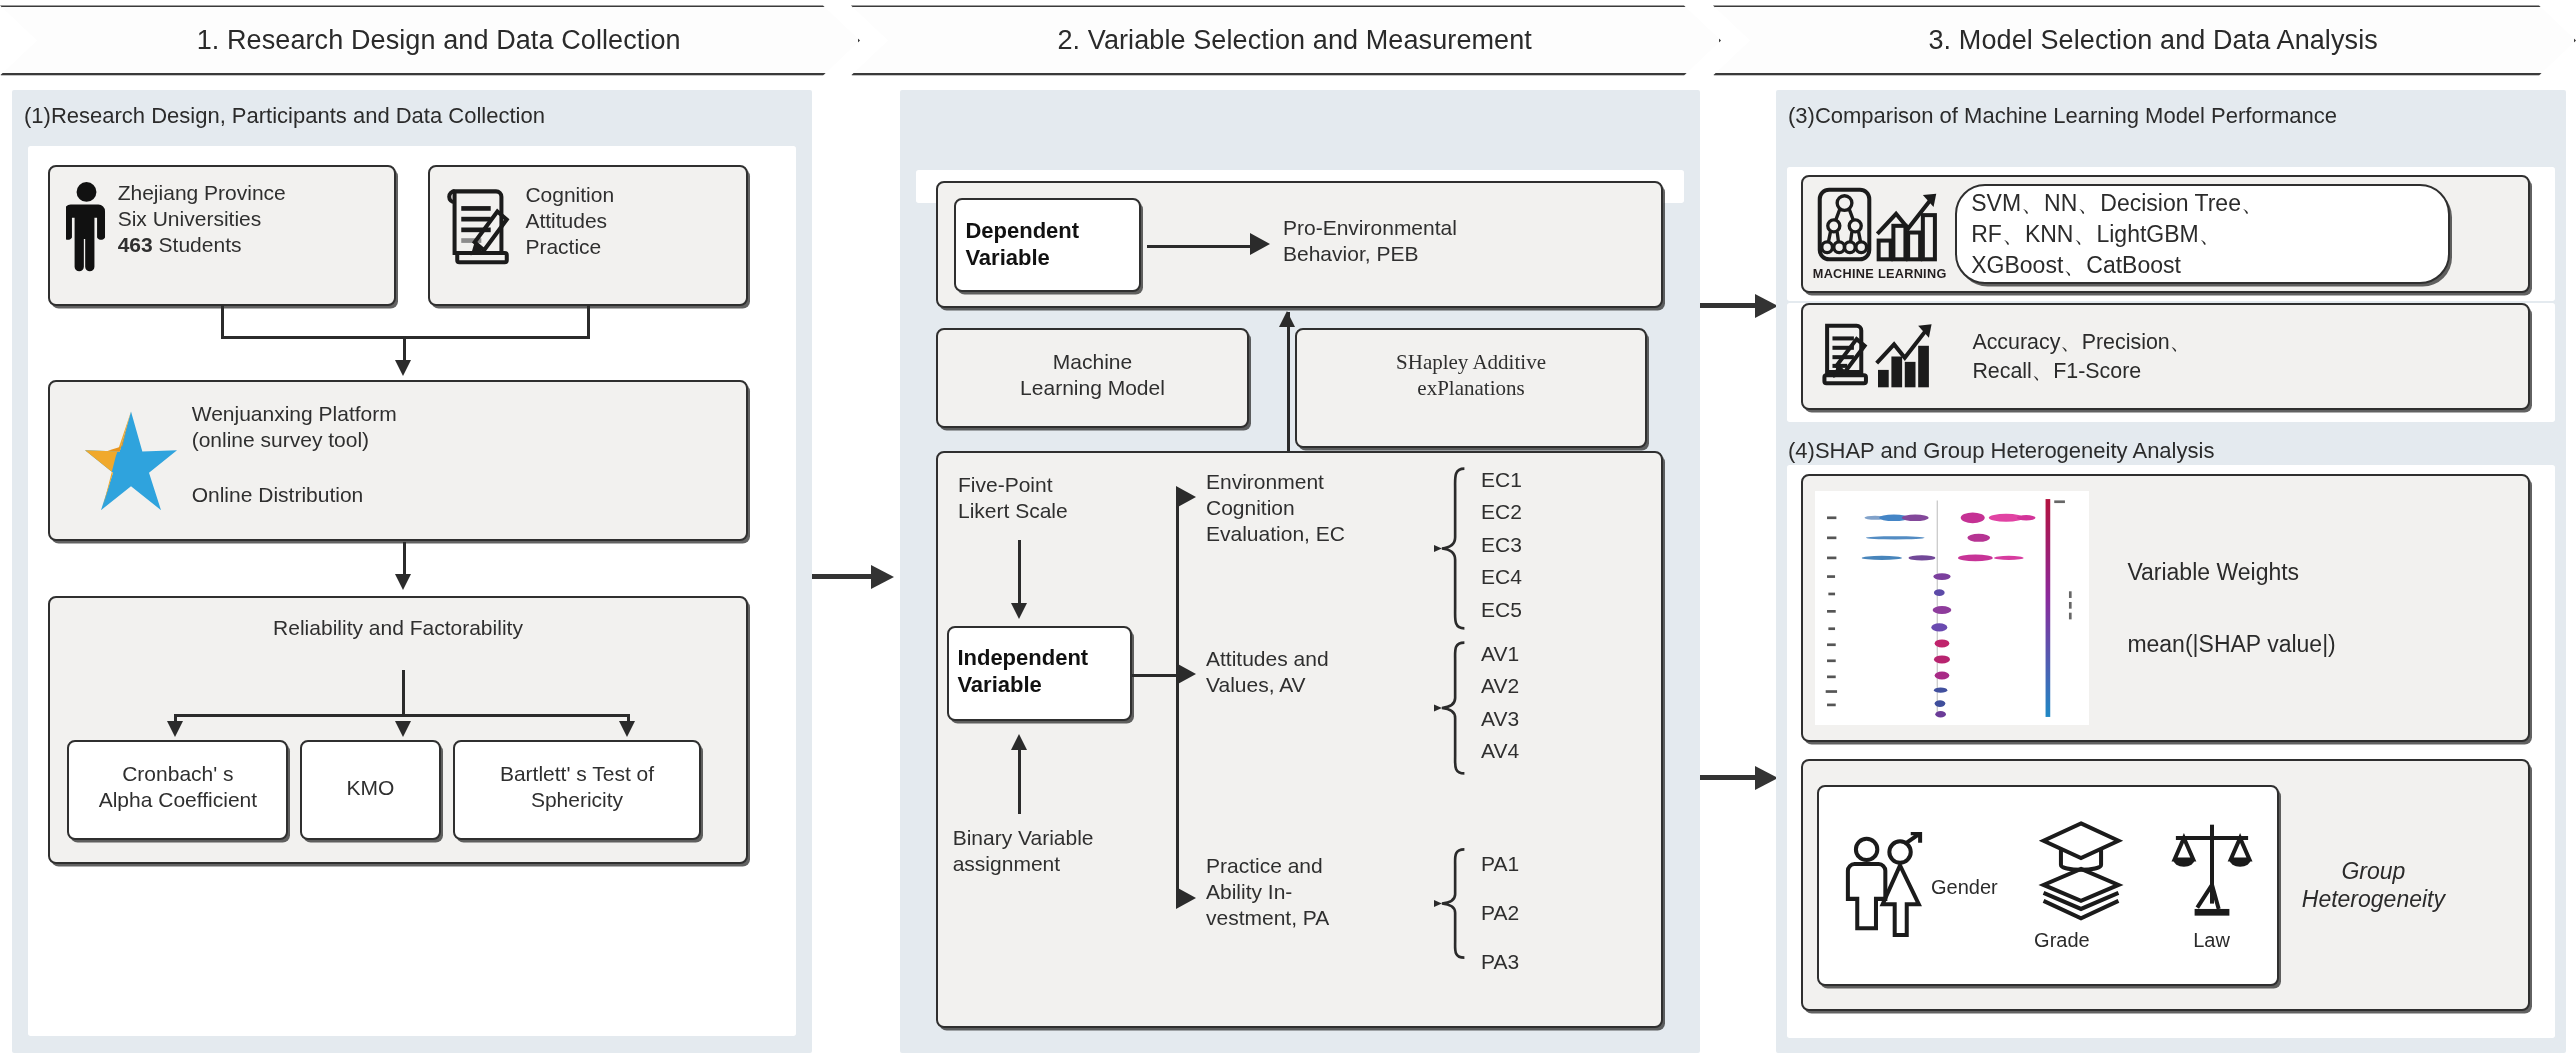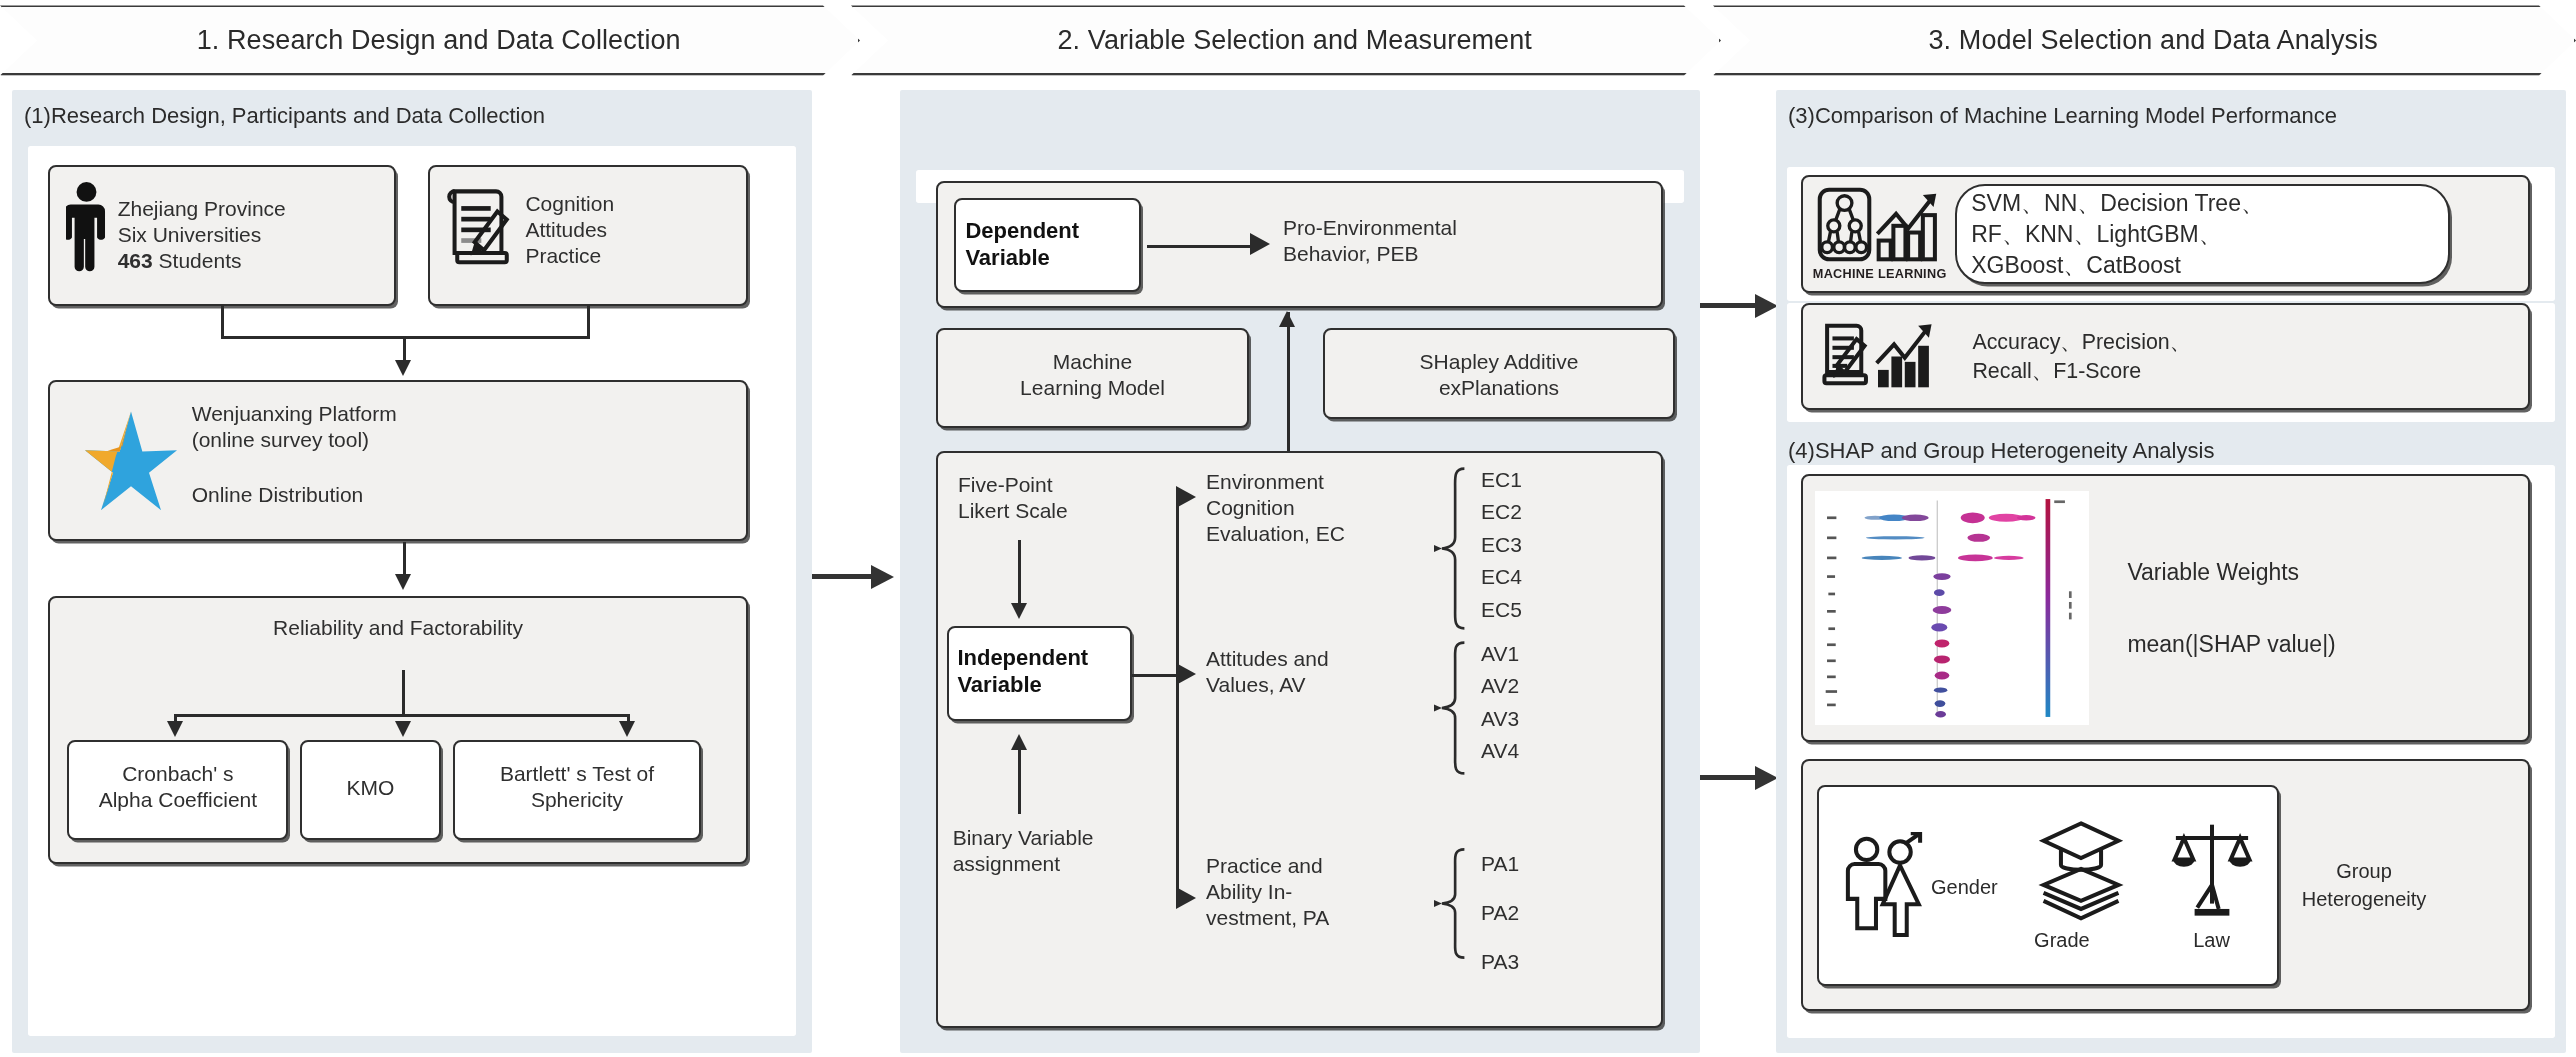--- a/index.html
+++ b/index.html
@@ -87,39 +87,39 @@
 
   .big-arrow { position:absolute; }
   .big-arrow .shaft { position:absolute; left:0; top:9.4px; height:4.7px; background:#333; }
   .big-arrow .head {
     position:absolute; top:0; width:0; height:0;
     border-top:12px solid transparent; border-bottom:12px solid transparent;
     border-left:23px solid #333;
   }
 
   
-  .icon-row { display:flex; align-items:flex-end; gap:10.7px; }
+  .icon-row { display:flex; align-items:flex-start; gap:10.7px; }
 
   svg { display:block; }
 
   
   .brace { position:absolute; }
   .codes {
     position:absolute; font-size:21px; line-height:1; color:#2f2f2f;
   }
   .codes div { margin-bottom:0; }
 
   
   .ml-list { font-size:23px; line-height:31px; color:#2b2b2b; white-space:pre-line; }
 
   .metric-txt { font-size:21.4px; line-height:29px; color:#2b2b2b; white-space:pre-line; }
 
   .shap-label { font-size:23px; line-height:29px; color:#2b2b2b; }
 
-  .grp-label { font-size:20px; line-height:28px; color:#2b2b2b; white-space:pre-line; text-align:center; }
+  .grp-label { font-size:23px; line-height:28px; color:#2b2b2b; white-space:pre-line; text-align:center;font-style:italic; }
   .grp-cap { font-size:20px; color:#2b2b2b; text-align:center; }
 </style>
 </head>
 <body>
 
 <div class="chev-row">
   <div class="chev chev-1">
     <span class="chev-label">1. Research Design and Data Collection</span>
   </div>
   <div class="chev chev-2">
@@ -243,21 +243,21 @@
     <div class="hline" style="left:209px; top:62px; width:106px;"></div>
     <div class="arrow-right" style="left:312px; top:50px;"></div>
     <div class="btxt" style="position:absolute; left:345px; top:32px;">Pro-Environmental
 Behavior, PEB</div>
   </div>
 
   <div class="box" style="position:absolute; left:36px; top:238px; width:313px; height:100px;">
     <div class="btxt" style="text-align:center; padding-top:19px;">Machine
 Learning Model</div>
   </div>
-  <div class="box" style="position:absolute; left:423px; top:238px; width:352px; height:91px;">
+  <div class="box" style="position:absolute; left:395px; top:238px; width:352px; height:120px;font-family:Liberation Serif, serif;">
     <div class="btxt" style="text-align:center; padding-top:19px;">SHapley Additive
 exPlanations</div>
   </div>
 
   <div class="vline" style="left:387px; top:222px; height:141px;"></div>
   <div class="arrow-up" style="left:379px; top:221px;"></div>
 
   <div class="box" style="position:absolute; left:36px; top:361px; width:727px; height:577px;">
 
     <div class="btxt" style="position:absolute; left:20px; top:19px;">Five-Point

